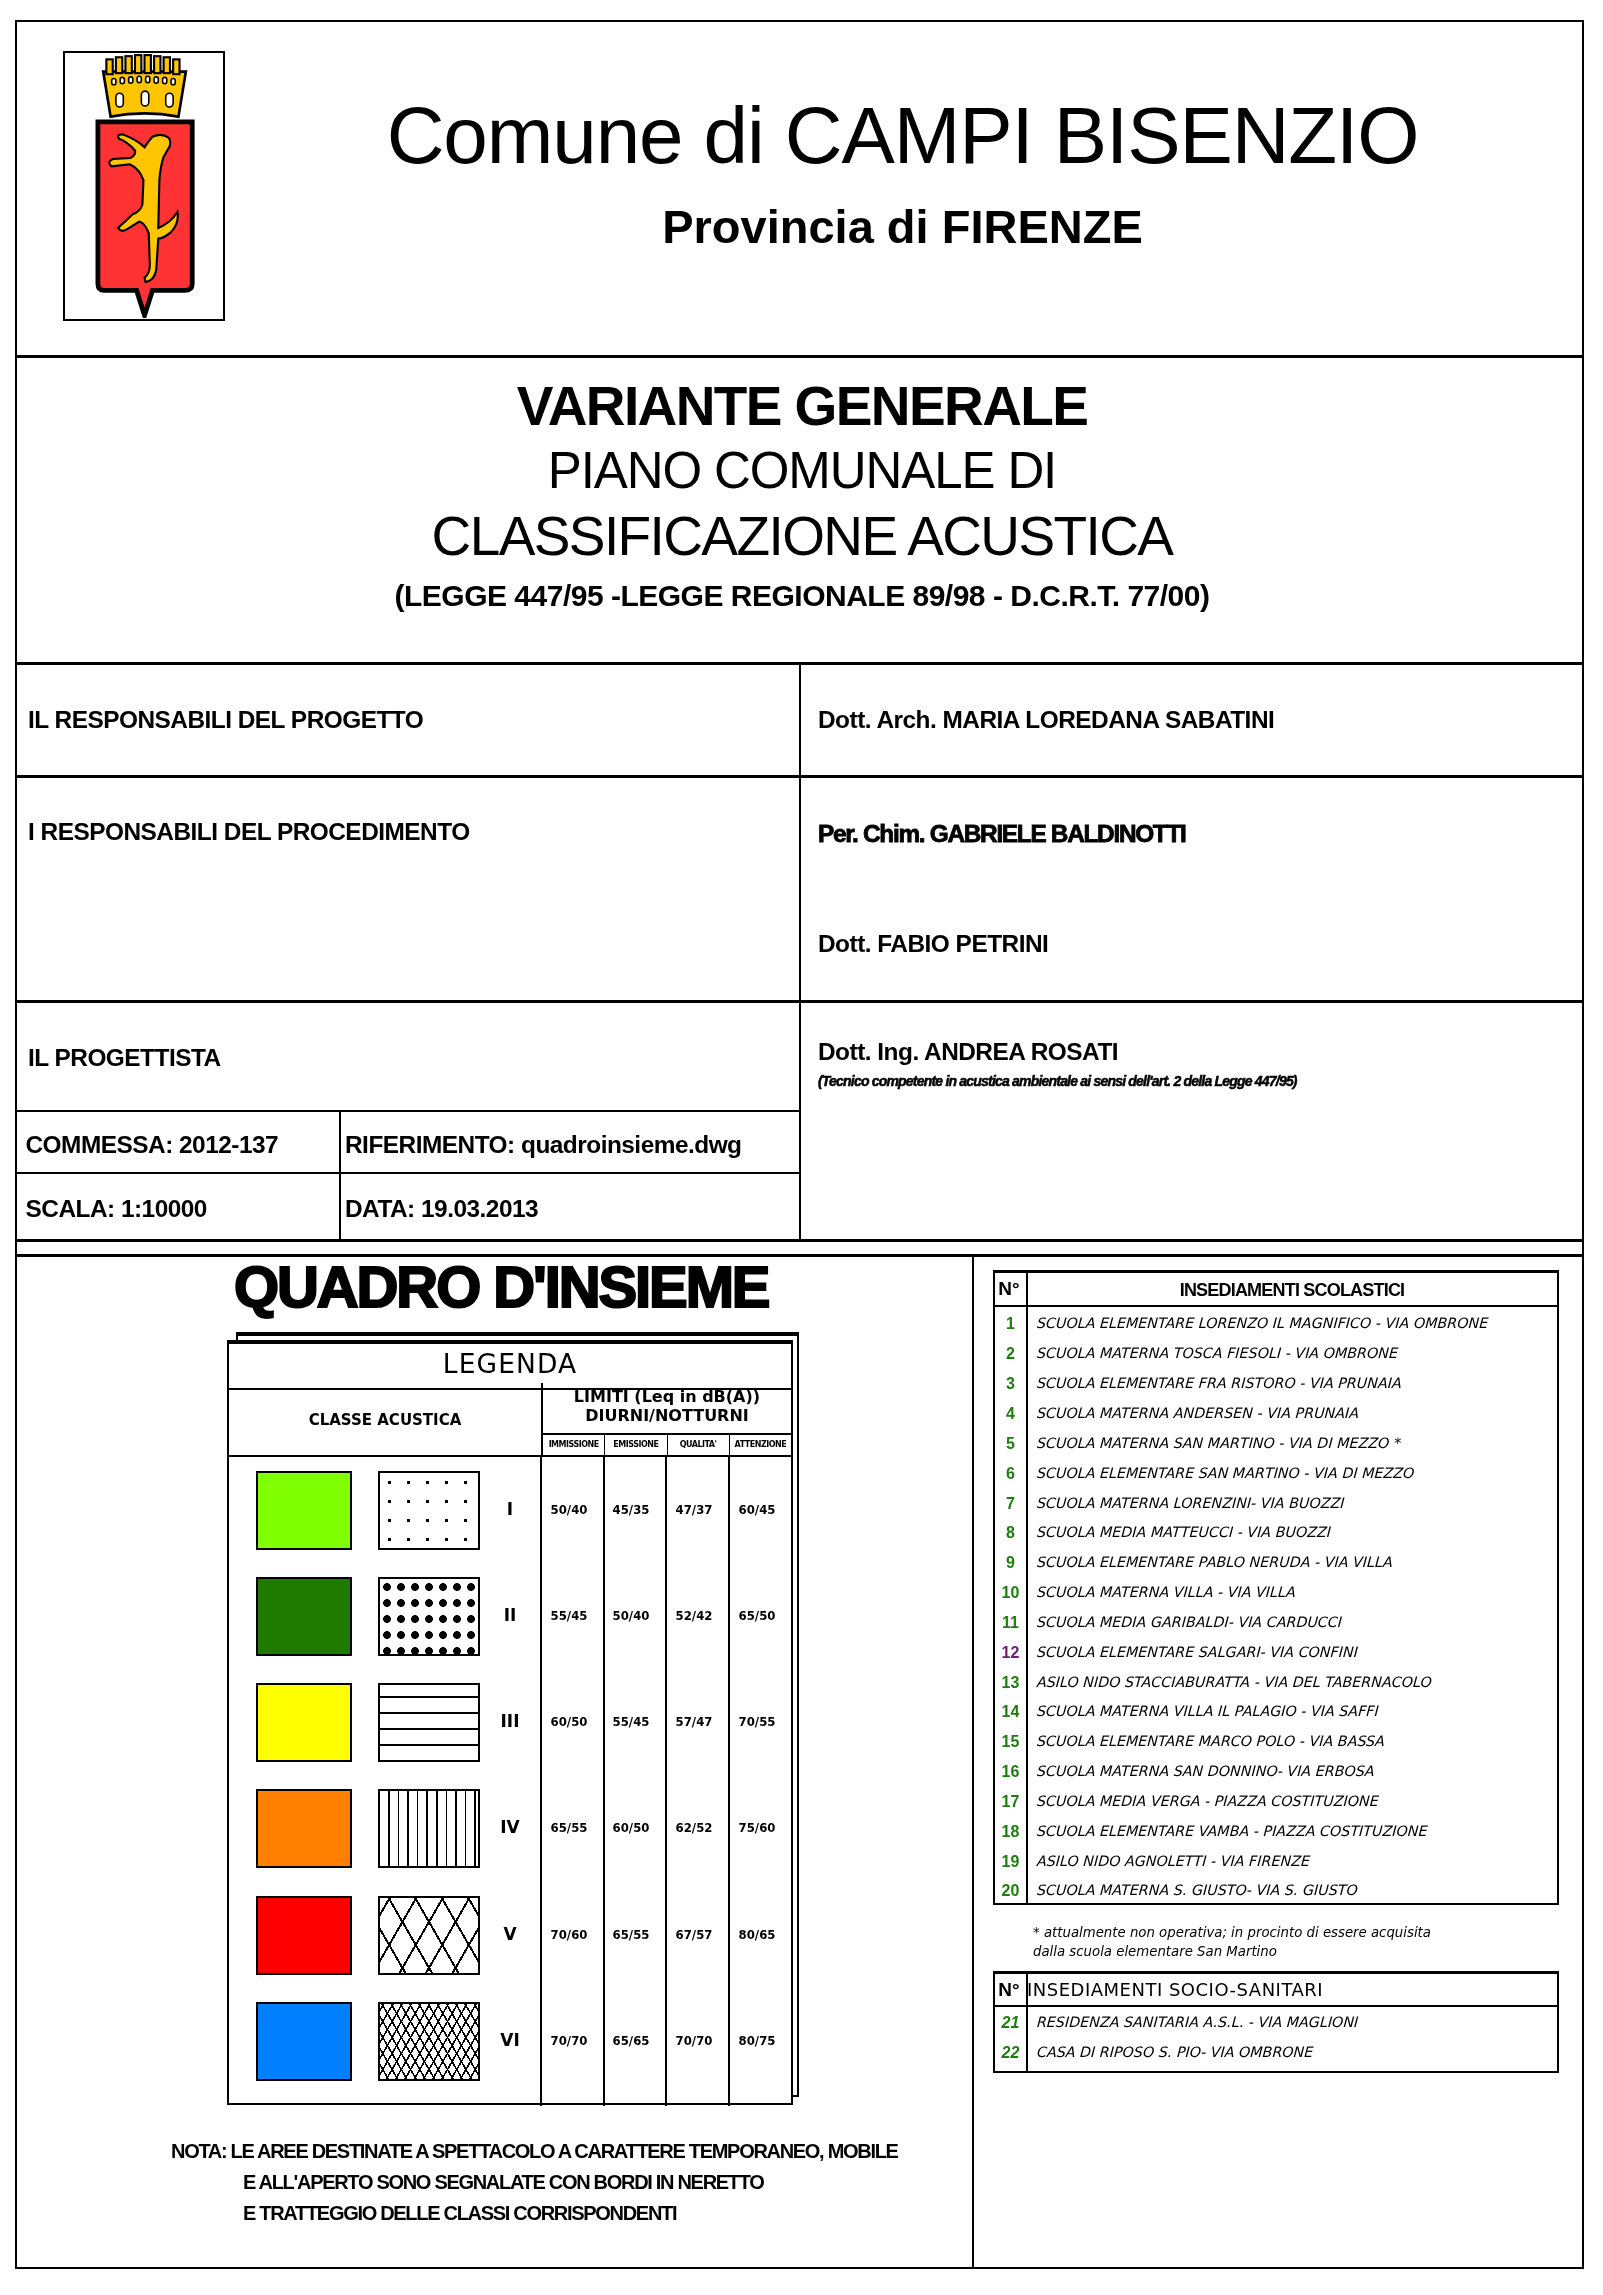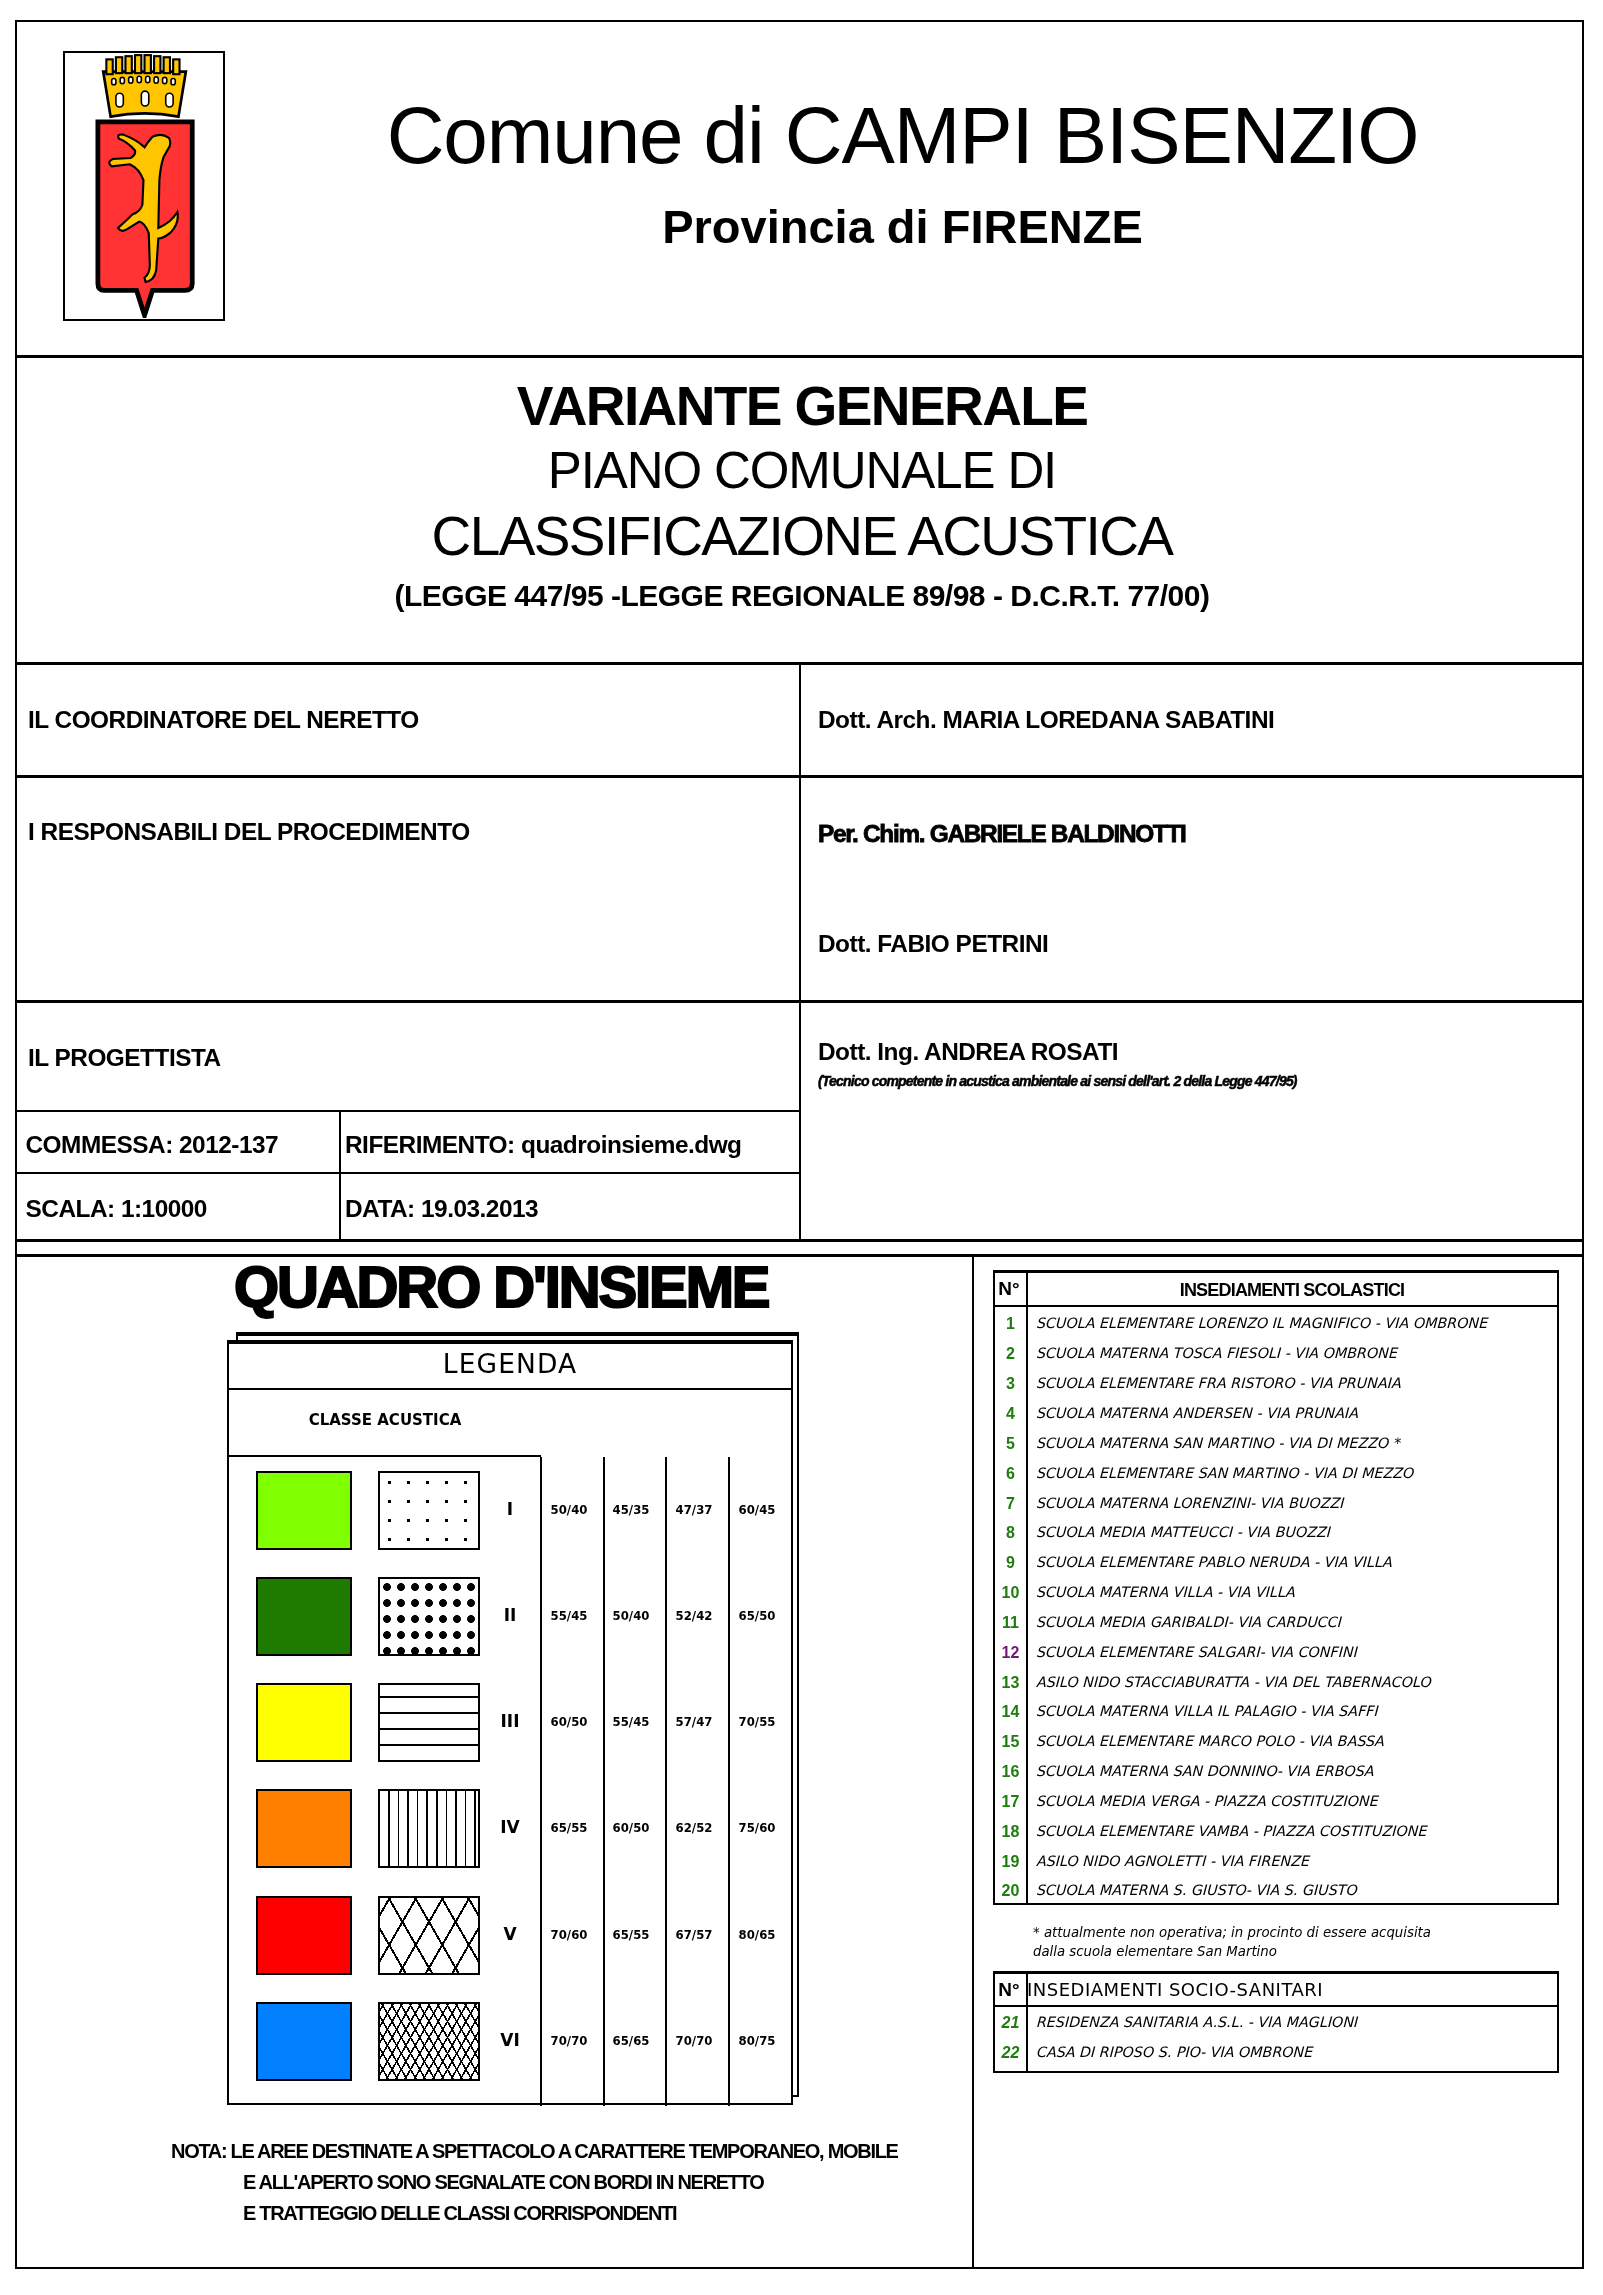--- a/index.html
+++ b/index.html
@@ -121,21 +121,21 @@
 
 <div class="center-text t1">VARIANTE GENERALE</div>
 <div class="center-text t2">PIANO COMUNALE DI</div>
 <div class="center-text t3">CLASSIFICAZIONE ACUSTICA</div>
 <div class="center-text t4">(LEGGE 447/95 -LEGGE REGIONALE 89/98 - D.C.R.T. 77/00)</div>
 
 <div class="hline" style="left:15px;top:662px;width:1569px;"></div>
 
 <div class="vline" style="left:799px;top:663px;height:578px;"></div>
 
-<div class="cell-text" style="left:28px;top:706px;">IL COORDINATORE DEL NERETTO</div>
+<div class="cell-text" style="left:28px;top:706px;">IL RESPONSABILI DEL PROGETTO</div>
 <div class="cell-text" style="left:818px;top:706px;">Dott. Arch. MARIA LOREDANA SABATINI</div>
 
 <div class="hline" style="left:15px;top:775px;width:1569px;"></div>
 
 <div class="cell-text" style="left:28px;top:818px;">I RESPONSABILI DEL PROCEDIMENTO</div>
 <div class="cell-text" style="left:818px;top:820px;letter-spacing:-1.3px;-webkit-text-stroke:0.8px #000;">Per. Chim. GABRIELE BALDINOTTI</div>
 <div class="cell-text" style="left:818px;top:930px;">Dott. FABIO PETRINI</div>
 
 <div class="hline" style="left:15px;top:1000px;width:1569px;"></div>
 
@@ -155,20 +155,32 @@
 <div class="hline" style="left:15px;top:1239px;width:1569px;"></div>
 <div class="hline" style="left:15px;top:1254px;width:1569px;"></div>
 <div class="vline" style="left:972px;top:1255px;height:1014px;"></div>
 
 <div class="quadro">QUADRO D'INSIEME</div>
 
 <div class="legend-back"></div>
 <div class="legend">
   <div class="lg-title">LEGENDA</div>
   <div class="lg-hdr-left">CLASSE ACUSTICA</div>
+  <div class="lg-hdr-right">
+    <div class="lg-limits">
+      <div>LIMITI (Leq in dB(A))</div>
+      <div>DIURNI/NOTTURNI</div>
+    </div>
+    <div class="lg-cols">
+      <div class="lg-col-h">IMMISSIONE</div>
+      <div class="lg-col-h">EMISSIONE</div>
+      <div class="lg-col-h">QUALITA'</div>
+      <div class="lg-col-h">ATTENZIONE</div>
+    </div>
+  </div>
   <div class="lg-body" id="lg-body">
     <div class="lg-vdiv" style="left:311px;"></div>
     <div class="lg-vdiv" style="left:374px;"></div>
     <div class="lg-vdiv" style="left:436px;"></div>
     <div class="lg-vdiv" style="left:499px;"></div>
   <div class="lg-row" style="top: 14px;">
         <div class="swatch" style="top: 0px; background: rgb(128, 255, 0);"></div>
         <div class="hatch" style="top: 0px; background: radial-gradient(circle, rgb(0, 0, 0) 1.6px, transparent 1.9px) 0px 0px / 19px 19px, rgb(255, 255, 255);"></div>
         <div class="roman" style="top: 28px;">I</div>
         <div class="val" style="left: 313px; top: 32px;">50/40</div>

